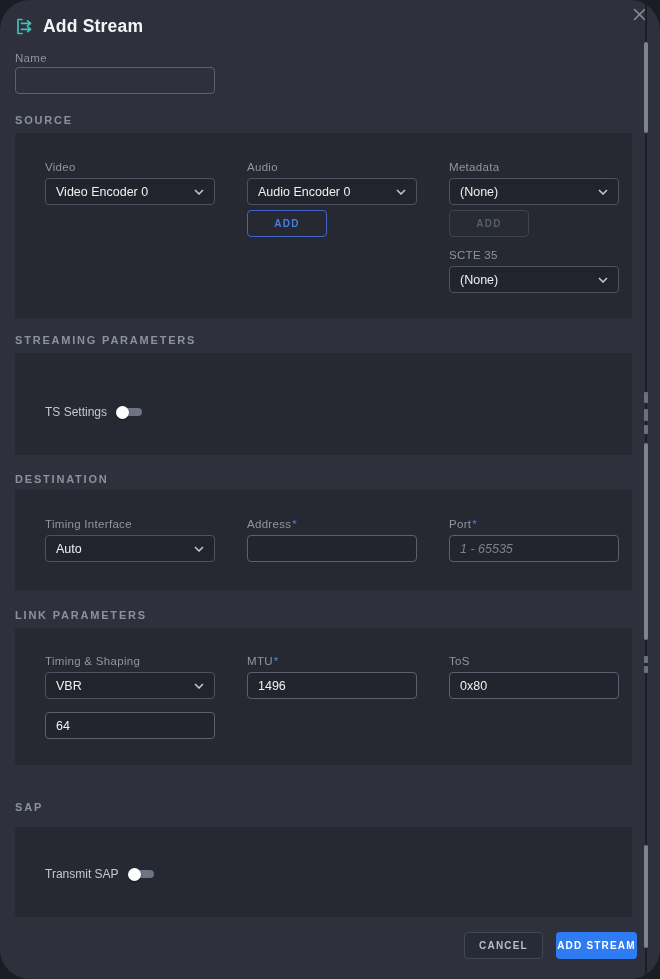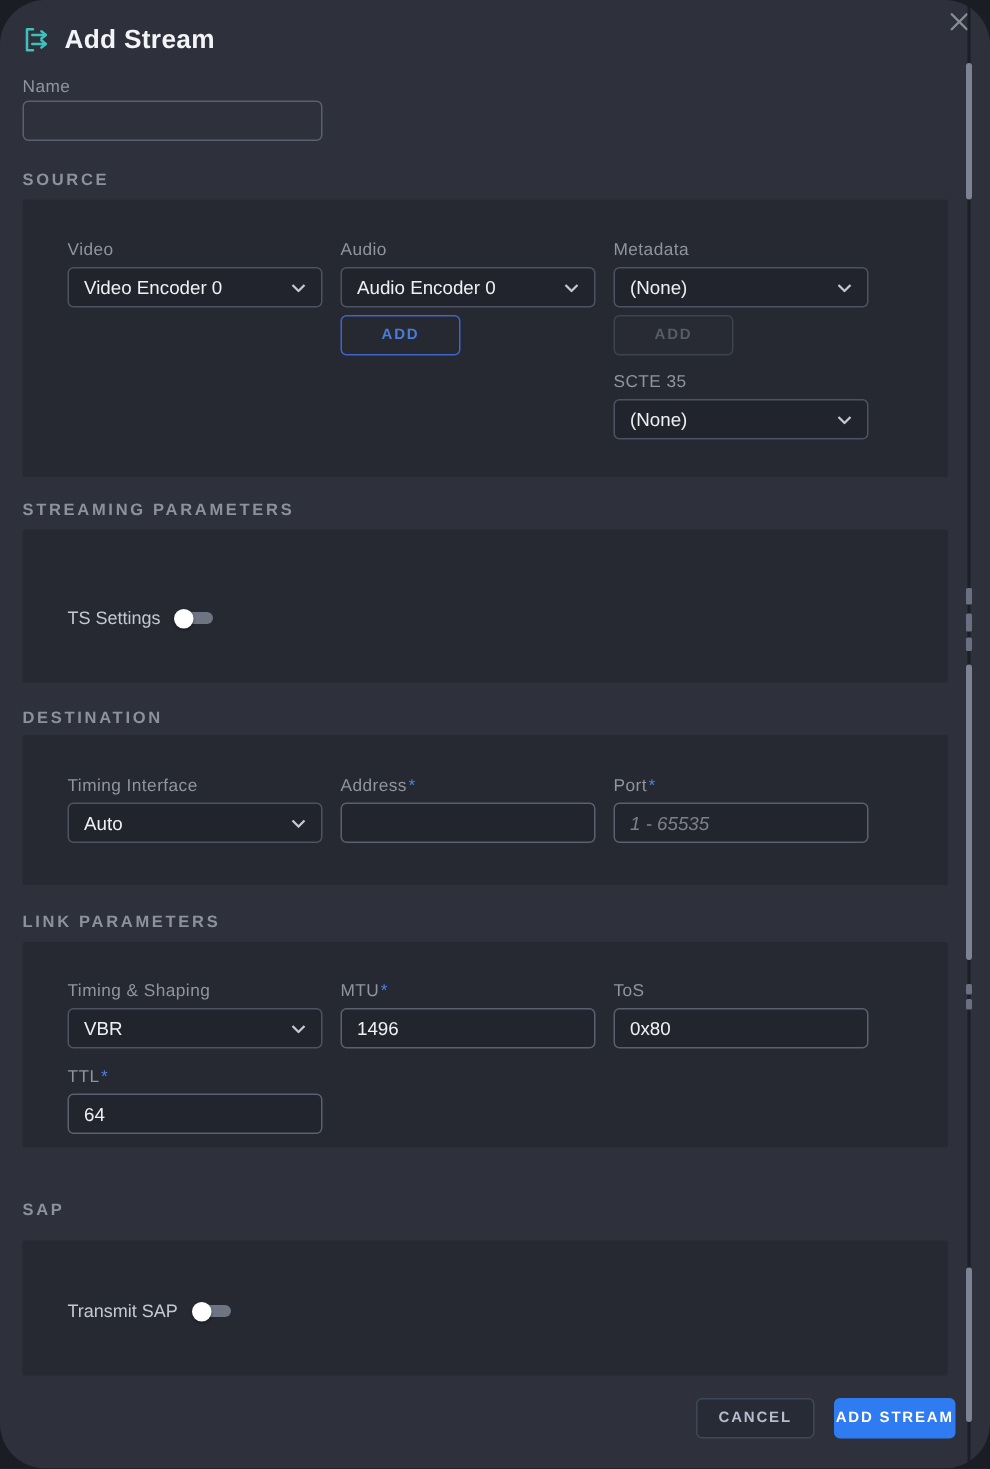--- a/index.html
+++ b/index.html
@@ -13,21 +13,21 @@
   .header { position:absolute; left:15px; top:16px; display:flex; align-items:center; gap:9px; }
   .title { font-size:17.5px; font-weight:bold; color:#f3f4f6; letter-spacing:.2px; }
   .close-btn { position:absolute; top:3px; right:10px; width:22px; height:22px;
     display:flex; align-items:center; justify-content:center; cursor:pointer; background:none; border:none; }
   
   .sec-title { position:absolute; left:15px; font-size:11px; letter-spacing:1.8px; color:#8c929d; font-weight:bold; }
   .field-label { display:block; font-size:11.5px; color:#8f95a0; margin-bottom:5px; letter-spacing:.3px; }
   .req { color:#4c80e1; margin-left:1px; }
   
   .panel { position:absolute; left:15px; width:617px; background:#262932; border-radius:2px; padding-left:30px; }
-  .row { display:flex; gap:12px; }
+  .row { display:flex; gap:32px; }
   .col { width:170px; }
   
   .control { width:170px; height:27px; border-radius:4px; background:#22242d;
     border:1px solid #4d5362; color:#eef0f4; font-size:12.5px; padding:0 10px;
     display:flex; align-items:center; }
   .select { justify-content:space-between; cursor:pointer; }
   input.control { background:#23252e; border-color:#5a6070; font-family:"Liberation Sans",sans-serif; display:block; line-height:25px; }
   input.control::placeholder { font-style:italic; color:#7b818c; }
   input.plain-bg { background:transparent; }
   .chev { display:flex; align-items:center; }
@@ -185,21 +185,20 @@
       <div class="col">
         <label class="field-label"><span>MTU</span><span class="req">*</span></label>
         <input class="control" value="1496" style="">
       </div>
       <div class="col">
         <label class="field-label">ToS</label>
         <input class="control" value="0x80" style="">
       </div>
     </div>
     <div style="margin-top:13px;">
-      <label class="field-label"><span>TTL</span><span class="req">*</span></label>
       <input class="control" value="64" style="">
     </div>
   </div>
 
   <div class="sec-title" style="top:801px;">SAP</div>
   <div class="panel" style="top:827px;height:90px;padding-top:40px;">
     <div class="toggle-row">
       <span class="toggle-label">Transmit SAP</span>
       <span class="switch">
           <span class="track"></span>

